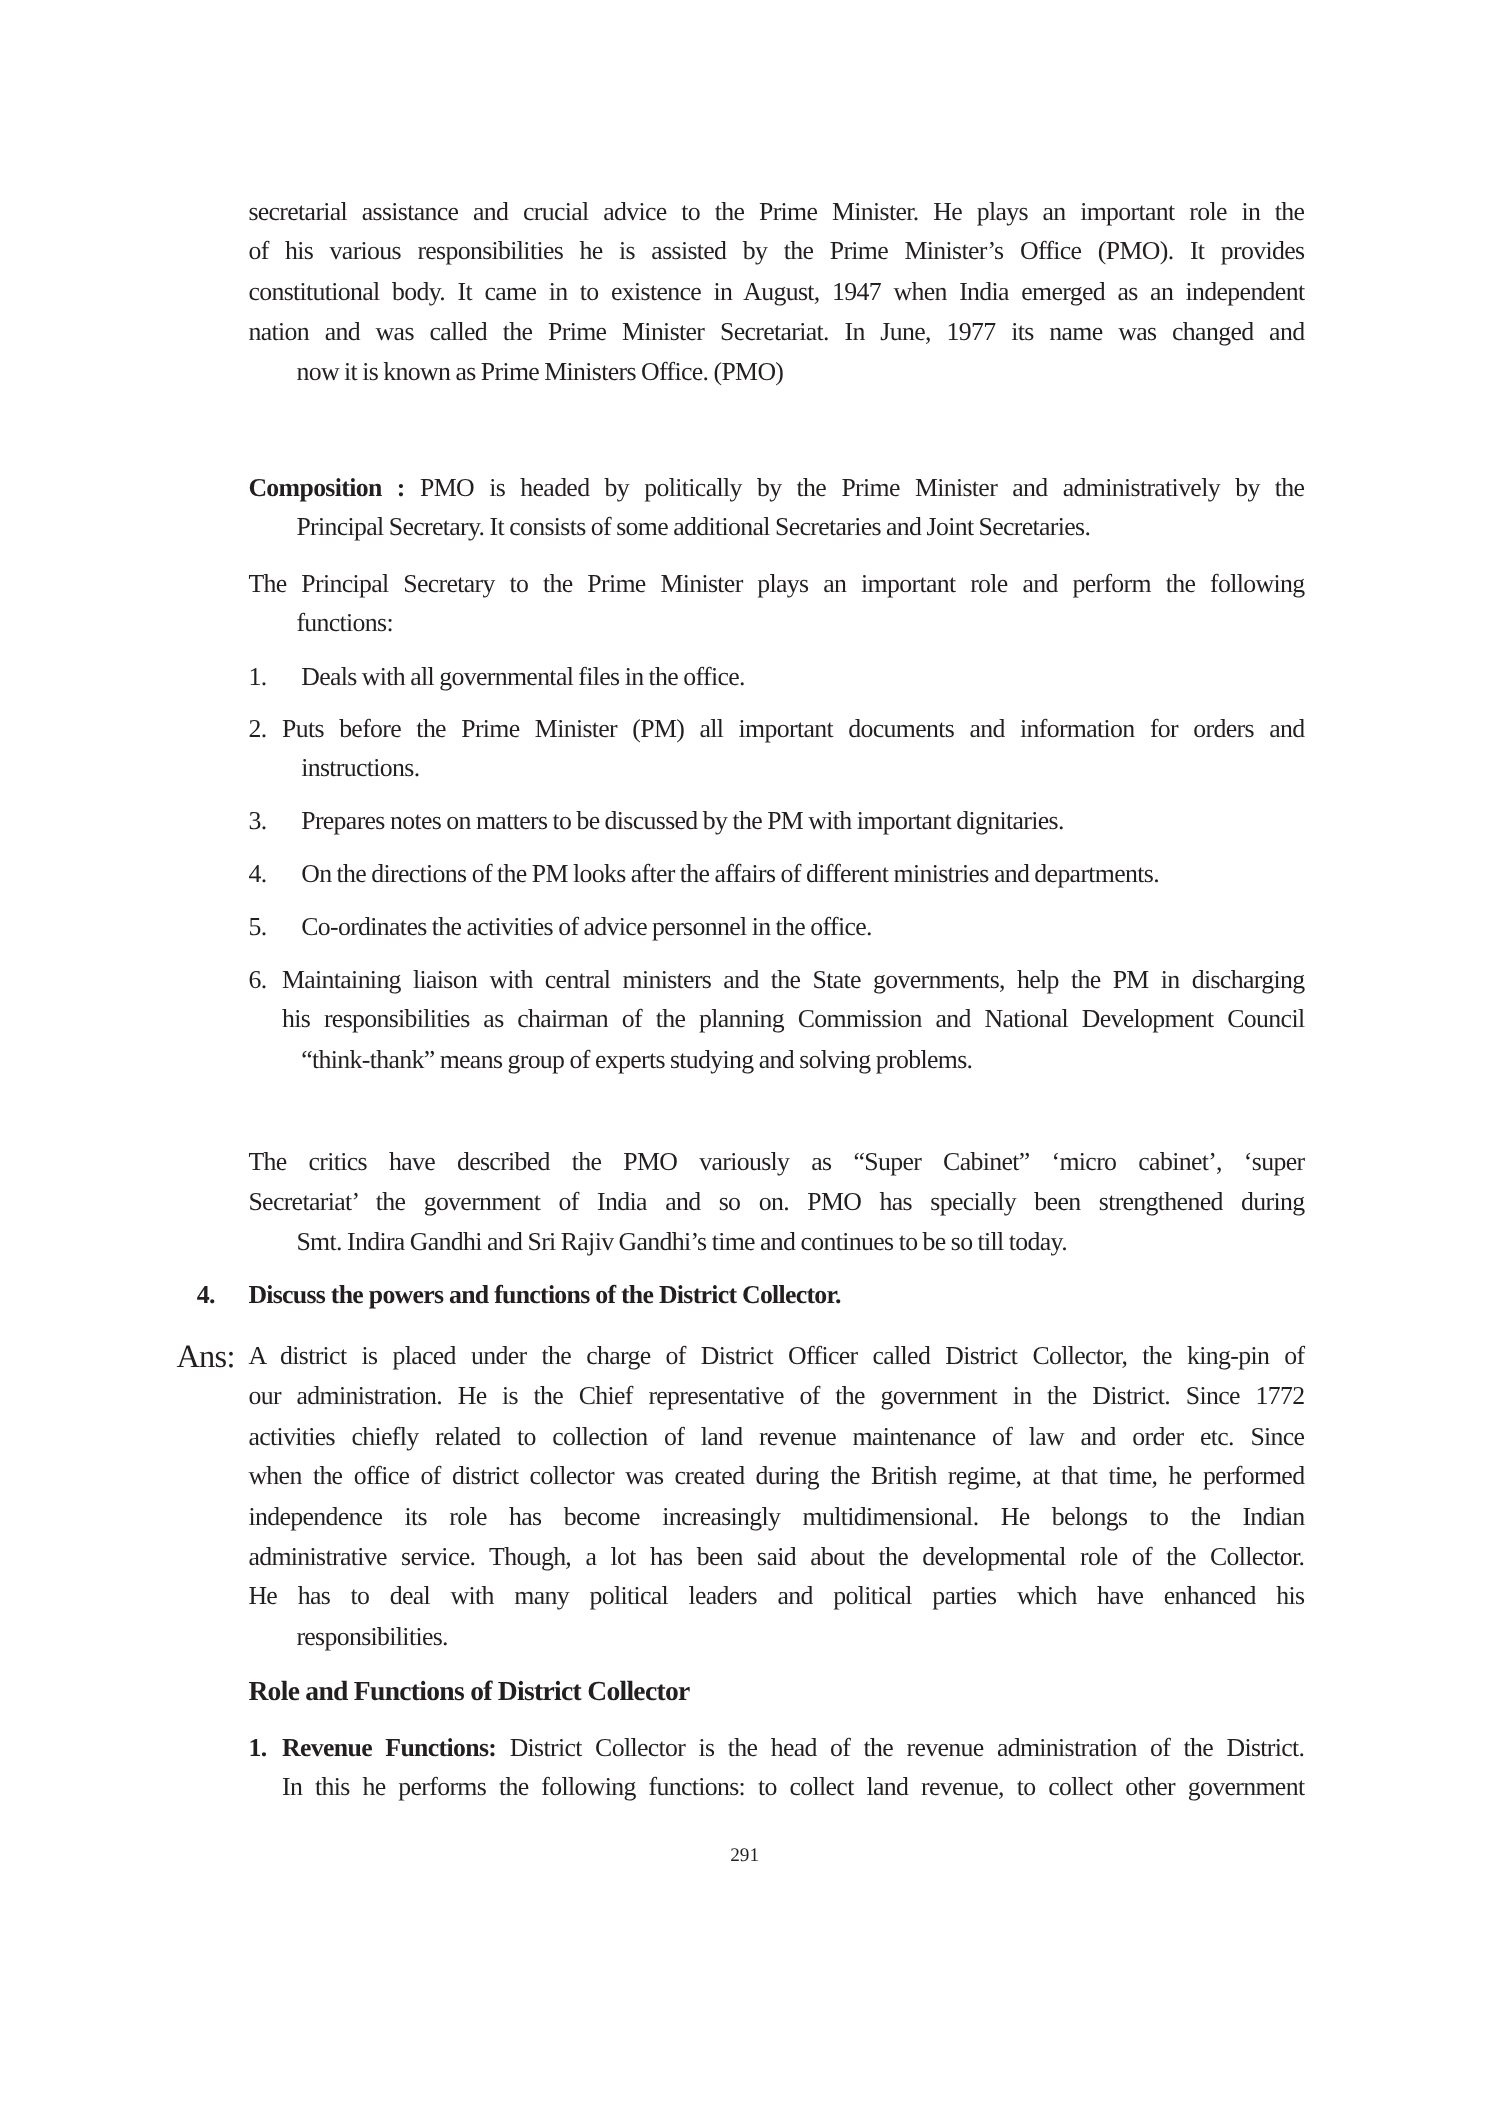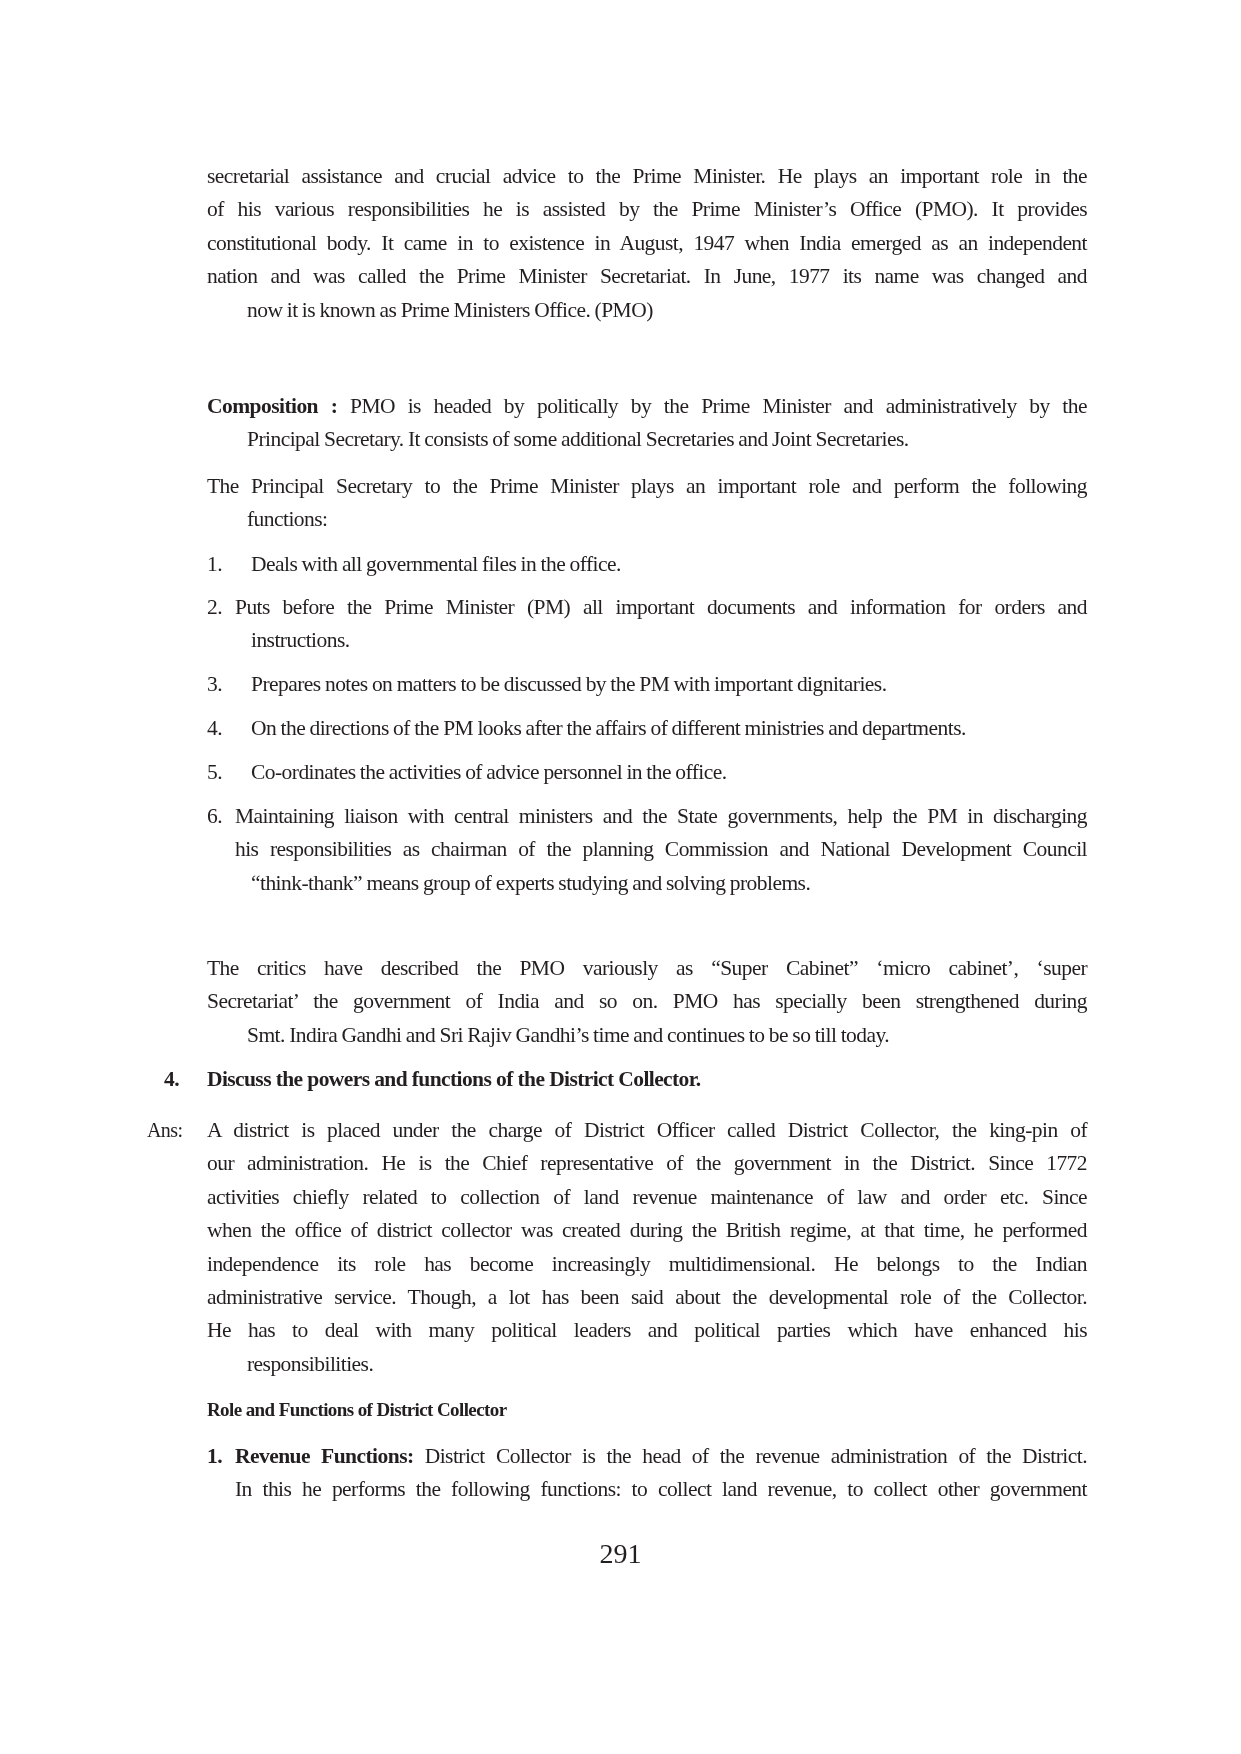--- a/index.html
+++ b/index.html
@@ -12,23 +12,23 @@
   .blk .ln.last { text-align-last: left; margin-left: 40px; }
   .bold { font-weight: bold; }
   .item { position: absolute; left: 207px; width: 880px; font-size: 21.5px; line-height: 33.4px; letter-spacing: -0.55px; word-spacing: -0.5px; }
   .item .num { position: absolute; left: 0; top: 0; width: 28px; }
   .item .body { position: absolute; left: 28px; width: 852px; }
   .item .body .ln { display: block; white-space: nowrap; text-align: justify; text-align-last: justify; }
   .item .body .ln.last { text-align-last: left; margin-left: 16px; }
   .q { position: absolute; left: 164px; width: 940px; font-size: 21.5px; line-height: 33px; font-weight: bold; letter-spacing: -0.6px; }
   .q .num { position: absolute; left: 0; width: 43px; }
   .q .text { position: absolute; left: 43px; }
-  .ans-label { position: absolute; left: 147px; font-size: 20px; line-height: 33.4px; letter-spacing: -0.6px; }
-  .sub-h { position: absolute; left: 207px; font-size: 19px; line-height: 33px; font-weight: bold; letter-spacing: -0.6px; font-family: Liberation Serif, serif; }
-  .pageno { position: absolute; left: 0; width: 1241px; text-align: center; top: 1538px; font-size: 28px; }
+  .ans-label { position: absolute; left: 147px; font-size: 27px; line-height: 33.4px; letter-spacing: -0.6px; }
+  .sub-h { position: absolute; left: 207px; font-size: 23px; line-height: 33px; font-weight: bold; letter-spacing: -0.6px; font-family: Liberation Serif, serif; }
+  .pageno { position: absolute; left: 0; width: 1241px; text-align: center; top: 1538px; font-size: 16px; }
 </style>
 </head>
 <body>
 
 <div class="page">
 
   <div class="blk" style="top:160px;">
     <span class="ln">secretarial assistance and crucial advice to the Prime Minister.  He plays an important role in the</span>
     <span class="ln">of his various responsibilities he is assisted by the Prime Minister’s Office (PMO).  It provides</span>
     <span class="ln">constitutional body.  It came in to existence in August, 1947 when India emerged as an independent</span>

